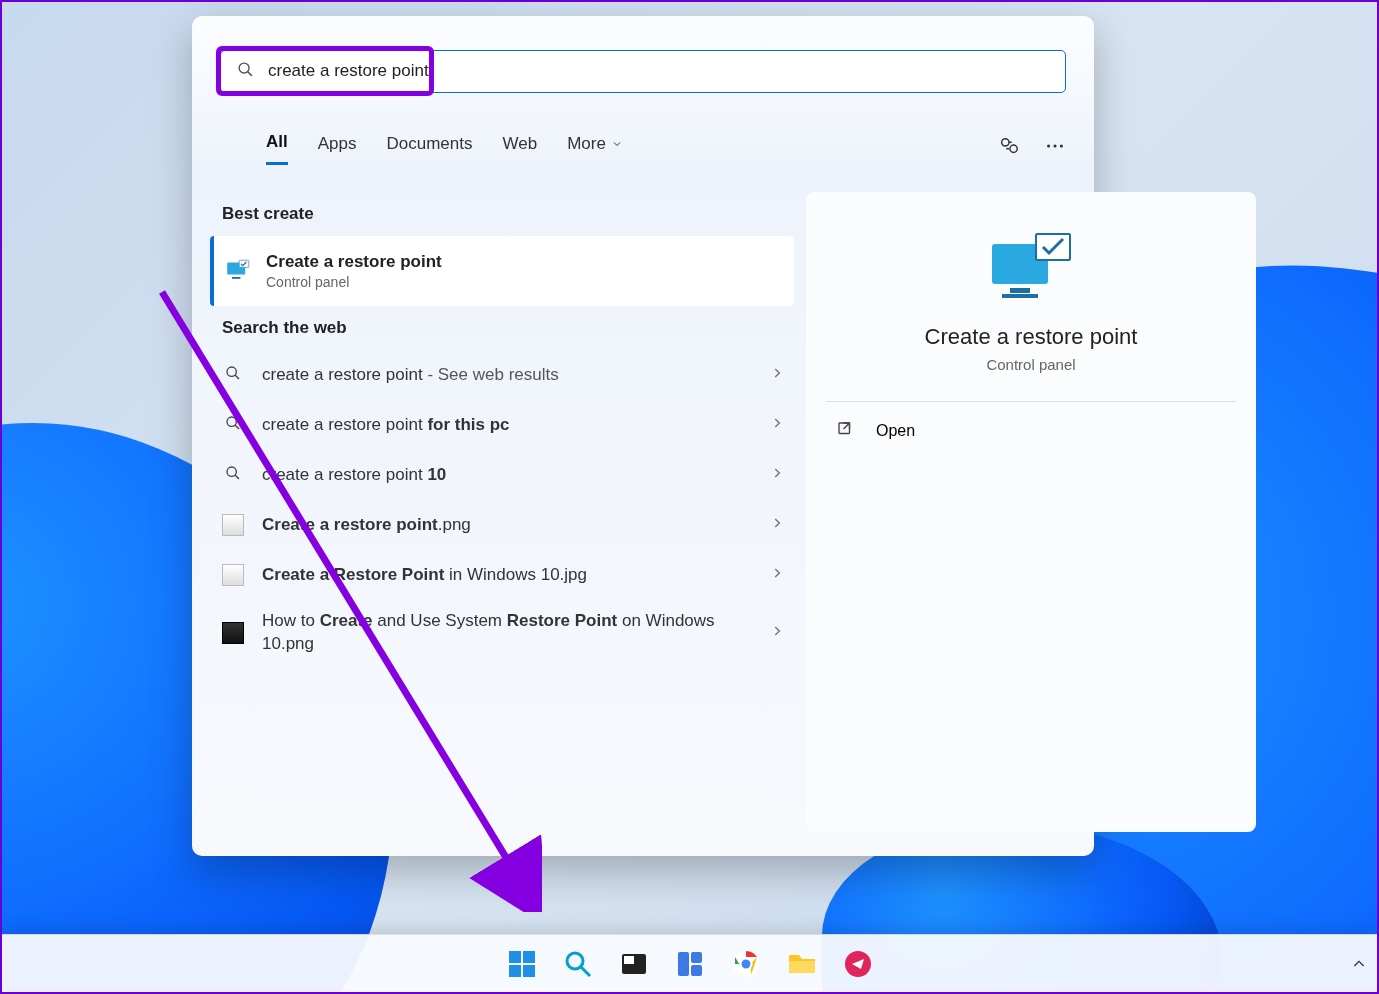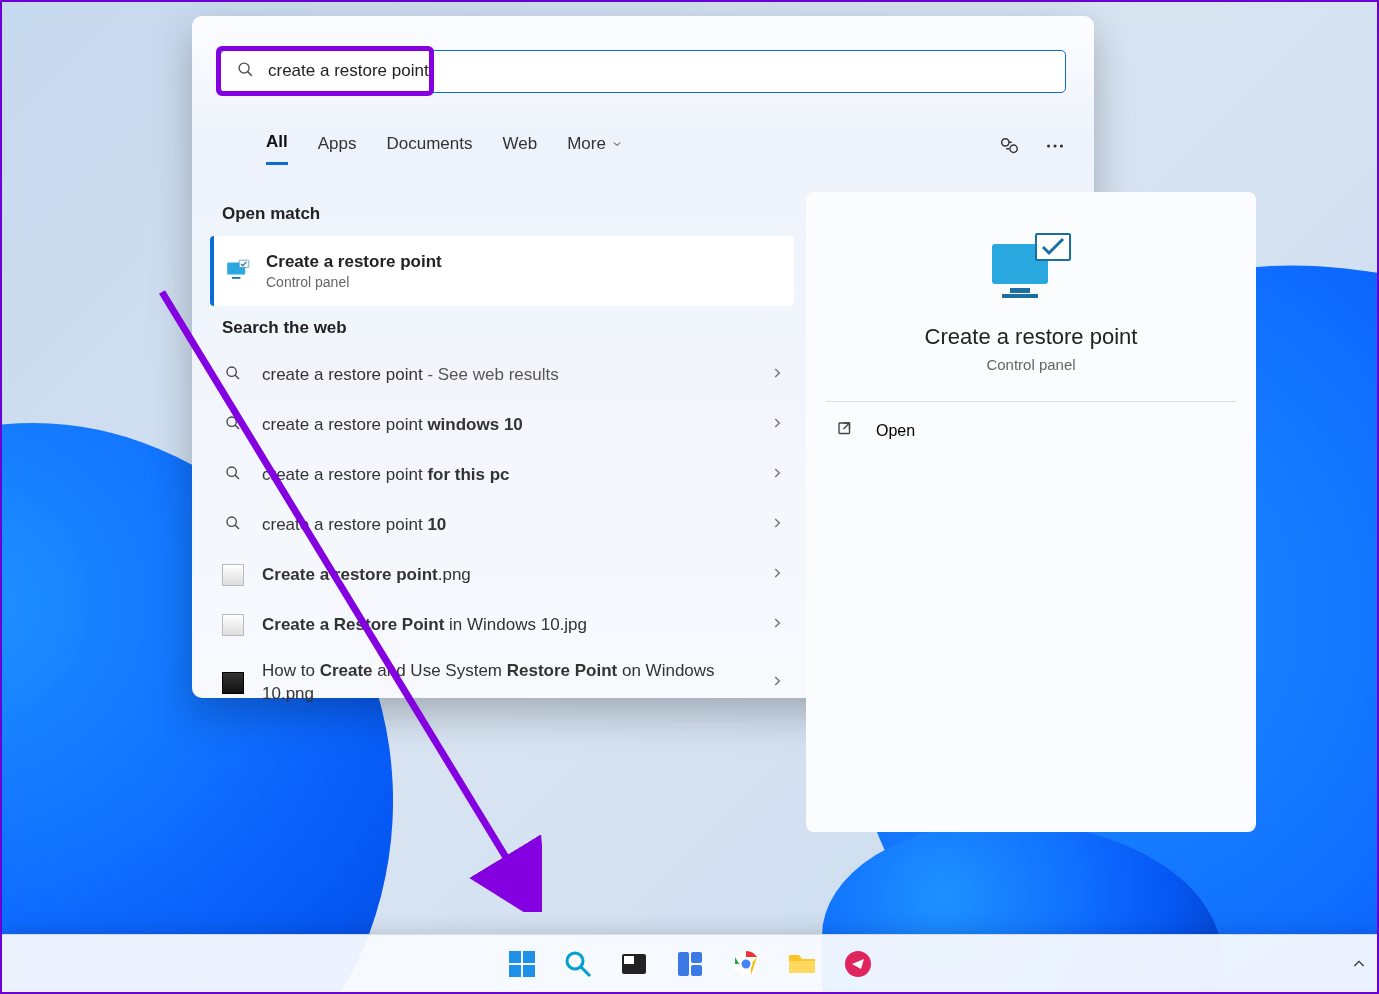--- a/index.html
+++ b/index.html
@@ -11,21 +11,21 @@
 .wallpaper-shape {
   position:absolute; border-radius:50% 60% 50% 40%;
   background: radial-gradient(circle at 30% 30%, #2f8fff 0%, #1256d8 70%, #0b3aa0 100%);
   filter: saturate(1.2);
 }
 #w1{ width:700px;height:700px; left:-300px; top:430px; transform:rotate(20deg);}
 #w2{ width:900px;height:900px; left:860px; top:250px; transform:rotate(-25deg);}
 #w3{ width:400px;height:250px; left:820px; top:820px;}
 
 .search-panel{
-  position:absolute; left:190px; top:14px; width:902px; height:682px;
+  position:absolute; left:190px; top:14px; width:902px; height:840px;
   background: linear-gradient(180deg,#fcfdff 0%, #eef3fb 18%, #f7f9fd 100%);
   border-radius:10px; box-shadow:0 15px 40px rgba(0,0,0,.25);
 }
 .search-bar-wrap{
   position:absolute; left:28px; top:34px; right:28px; height:43px;
   background:#fff; border:1px solid #0a6cd6; border-radius:5px;
   display:flex; align-items:center;
 }
 .highlight-box{
   position:absolute; left:24px; top:30px; width:218px; height:50px;
@@ -136,21 +136,21 @@
         <svg width="22" height="22" viewBox="0 0 24 24" fill="#333">
             <circle cx="5" cy="12" r="1.7"></circle>
             <circle cx="12" cy="12" r="1.7"></circle>
             <circle cx="19" cy="12" r="1.7"></circle>
           </svg>
       </span>
     </div>
   </div>
 
   <div class="left-col">
-    <div class="section-title">Open match</div>
+    <div class="section-title">Best create</div>
     <div class="best-match">
       <span class="bm-icon">
         <svg width="24" height="24" viewBox="0 0 40 40">
             <rect x="2" y="6" width="30" height="20" rx="2" fill="#2aa8e0"></rect>
             <rect x="10" y="30" width="14" height="3" fill="#1b6fa3"></rect>
             <rect x="22" y="2" width="16" height="12" rx="1" fill="#fff" stroke="#1b6fa3"></rect>
             <path d="M25 8l3 3 6-6" stroke="#1b6fa3" stroke-width="2" fill="none"></path>
           </svg>
       </span>
       <div class="bm-text">
@@ -160,30 +160,20 @@
     </div>
 
     <div class="section-title">Search the web</div>
 
     <div class="result-item">
       <span class="ricon"><svg width="16" height="16" viewBox="0 0 24 24" fill="none" stroke="#444" stroke-width="2">
             <circle cx="10" cy="10" r="7"></circle>
             <line x1="15" y1="15" x2="21" y2="21"></line>
           </svg></span>
       <span class="rtext"><span>create a restore point</span><span class="dash"> - See web results</span></span>
-      <span class="chev"><svg width="14" height="14" viewBox="0 0 24 24" fill="none" stroke="#777" stroke-width="2.5">
-            <polyline points="9 5 16 12 9 19"></polyline>
-          </svg></span>
-    </div>
-    <div class="result-item">
-      <span class="ricon"><svg width="16" height="16" viewBox="0 0 24 24" fill="none" stroke="#444" stroke-width="2">
-            <circle cx="10" cy="10" r="7"></circle>
-            <line x1="15" y1="15" x2="21" y2="21"></line>
-          </svg></span>
-      <span class="rtext"><span>create a restore point </span><b>windows 10</b></span>
       <span class="chev"><svg width="14" height="14" viewBox="0 0 24 24" fill="none" stroke="#777" stroke-width="2.5">
             <polyline points="9 5 16 12 9 19"></polyline>
           </svg></span>
     </div>
     <div class="result-item">
       <span class="ricon"><svg width="16" height="16" viewBox="0 0 24 24" fill="none" stroke="#444" stroke-width="2">
             <circle cx="10" cy="10" r="7"></circle>
             <line x1="15" y1="15" x2="21" y2="21"></line>
           </svg></span>
       <span class="rtext"><span>create a restore point </span><b>for this pc</b></span>

